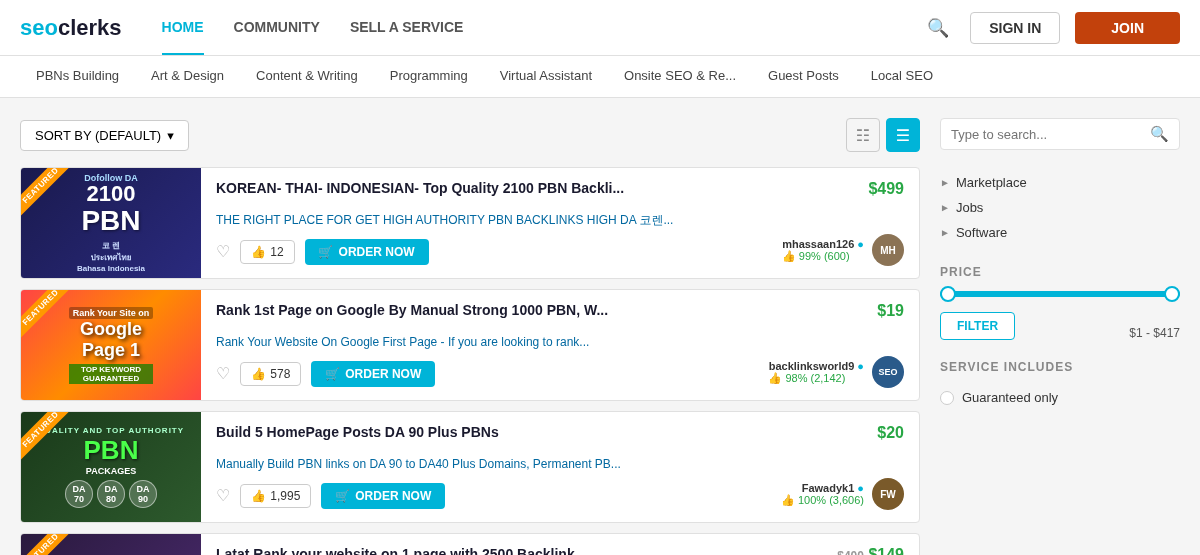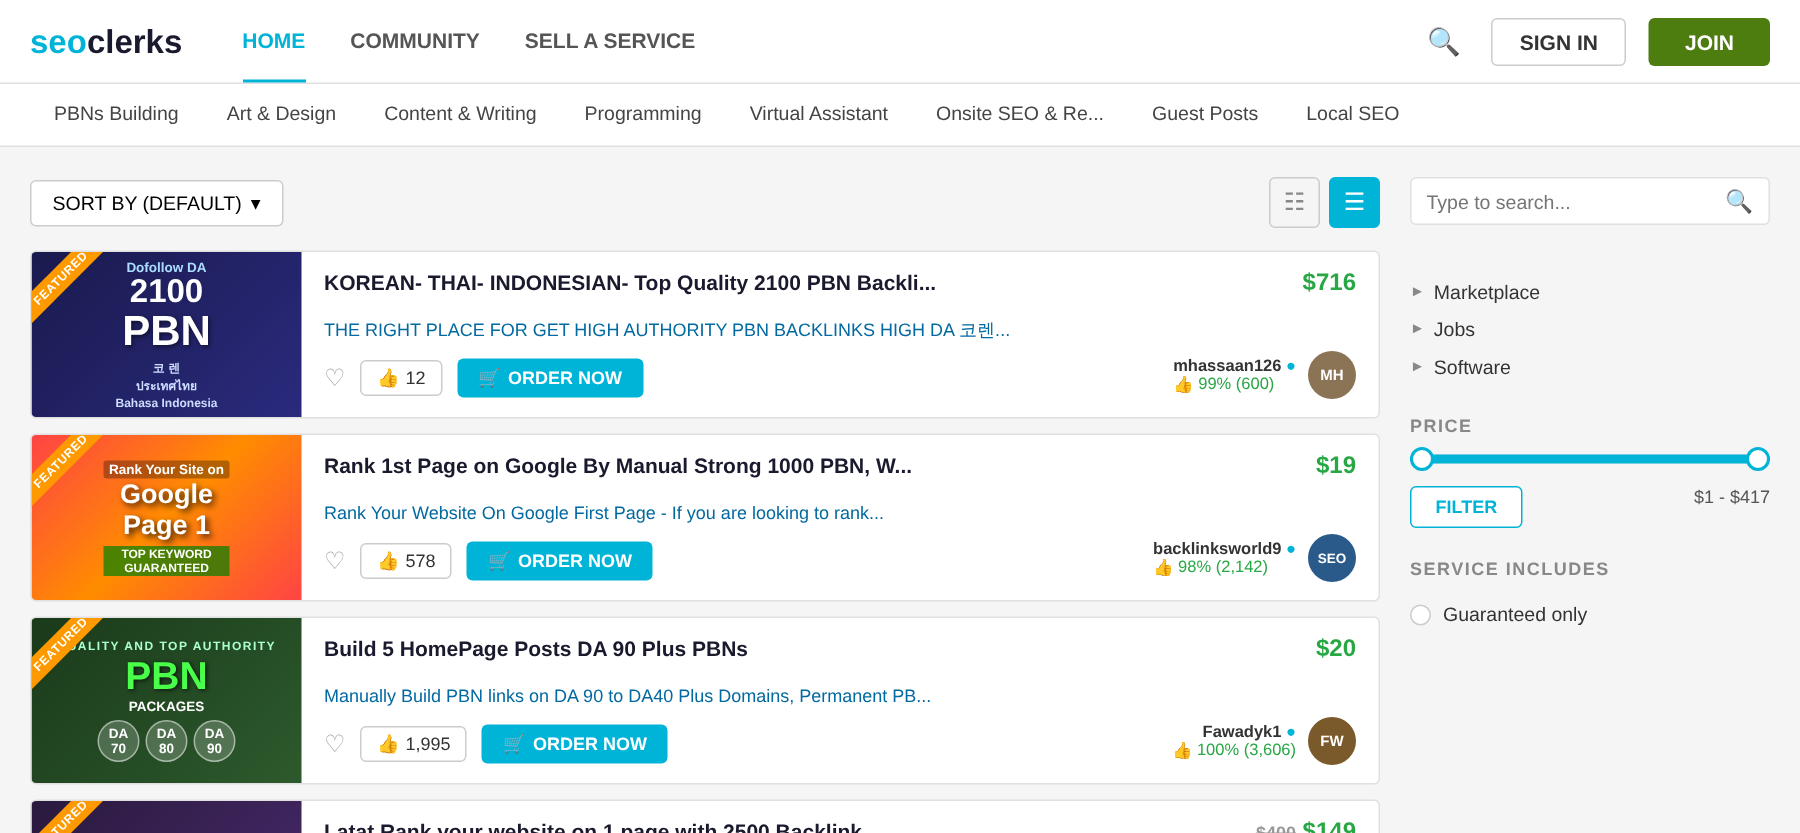--- a/index.html
+++ b/index.html
@@ -57,25 +57,25 @@
       background: none;
       border: 1px solid #ccc;
       border-radius: 4px;
       padding: 7px 18px;
       font-size: 14px;
       font-weight: 600;
       cursor: pointer;
       color: #333;
     }
     .join-btn {
-      background: #4d7c0f;
+      background: #c2410c;
       color: #fff;
       border: none;
       border-radius: 4px;
-      padding: 8px 24px;
+      padding: 8px 36px;
       font-size: 14px;
       font-weight: 700;
       cursor: pointer;
     }
 
     
     .cat-nav {
       background: #fff;
       border-bottom: 1px solid #e0e0e0;
       display: flex;
@@ -284,21 +284,21 @@
       width: 240px;
       min-width: 240px;
     }
     .search-box {
       display: flex;
       align-items: center;
       border: 1px solid #e0e0e0;
       border-radius: 4px;
       background: #fff;
       padding: 6px 10px;
-      margin-bottom: 32px;
+      margin-bottom: 20px;
     }
     .search-box input {
       flex: 1;
       border: none;
       outline: none;
       font-size: 13px;
       color: #333;
     }
     .search-box-icon { color: #aaa; font-size: 15px; }
 
@@ -354,21 +354,21 @@
       border: 2px solid #00b4d8;
       border-radius: 50%;
       top: -5px;
       cursor: pointer;
     }
     .slider-thumb.left { left: 0; }
     .slider-thumb.right { right: 0; }
 
     .filter-row {
       display: flex;
-      align-items: flex-start;
+      align-items: flex-end;
       justify-content: space-between;
       margin-top: 0;
     }
     .filter-btn {
       background: #fff;
       border: 1px solid #00b4d8;
       border-radius: 4px;
       color: #00b4d8;
       padding: 6px 16px;
       font-size: 12px;
@@ -508,21 +508,21 @@
           <button class="heart-btn">♡</button>
           <button class="like-btn">
             <span>👍</span>
             <span>12</span>
           </button>
           <button class="order-btn">
             <span>🛒</span>
             ORDER NOW
           </button>
         </div>
-        <div class="listing-price">$716</div>
+        <div class="listing-price">$499</div>
         <div class="listing-seller">
           <div class="seller-info">
             <div class="seller-name"><span>mhassaan126</span><span class="dot"> ●</span></div>
             <div class="seller-rating">👍 <span>99% (600)</span></div>
           </div>
           <div class="seller-avatar" style="background:#8b7355;">MH</div>
         </div>
       </div>
     </div>
 

